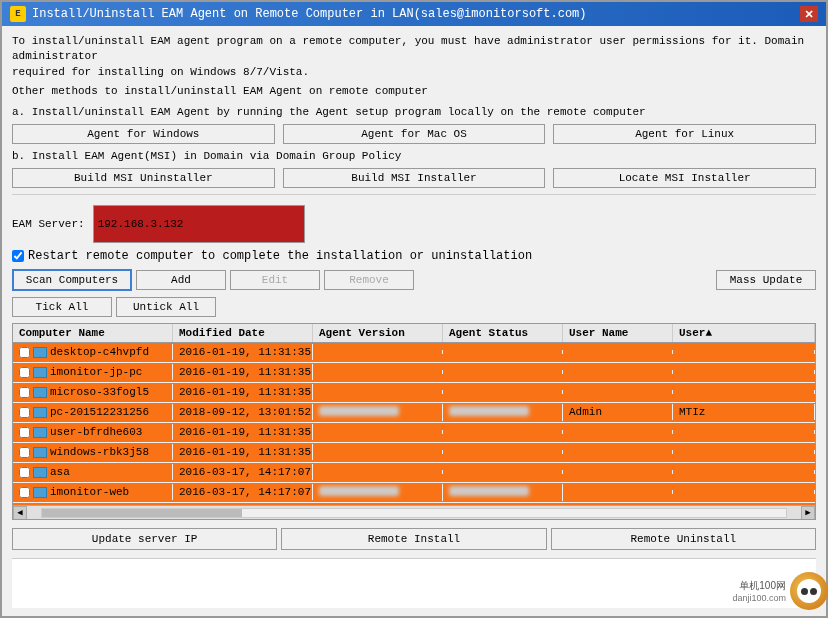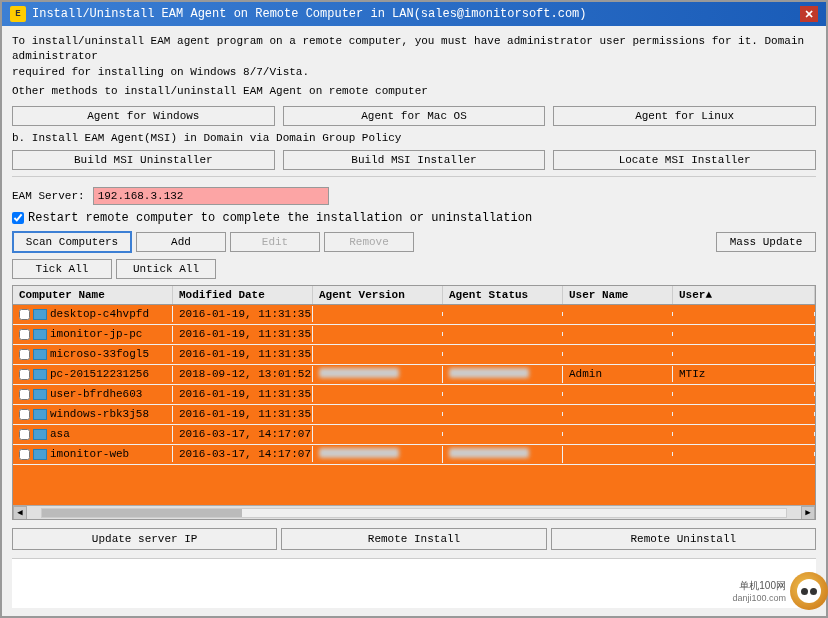--- a/index.html
+++ b/index.html
@@ -106,25 +106,25 @@
       align-items: center;
       gap: 8px;
       margin-top: 4px;
     }
     .server-label {
       font-size: 11px;
       white-space: nowrap;
     }
     .server-input {
       border: 1px solid #999;
-      padding: 2px 4px;
+      padding: 12px 4px;
       font-size: 11px;
       font-family: 'Courier New', Courier, monospace;
-      width: 236px;
-      background: #fca5a5;
+      width: 212px;
+      background: #b91c1c;
     }
     .checkbox-row {
       display: flex;
       align-items: center;
       gap: 4px;
       margin-top: 2px;
     }
     .action-btn {
       border: 1px solid #999;
       background: #f0f0f0;
@@ -303,20 +303,21 @@
 
   <div class="content">
 
     <div>
       <div class="info-text">To install/uninstall EAM agent program on a remote computer, you must have administrator user permissions for it. Domain administrator</div>
       <div class="info-text">required for installing on Windows 8/7/Vista.</div>
     </div>
 
     <div class="info-text">Other methods to install/uninstall EAM Agent on remote computer</div>
 
+    <div class="section-label">a. Install/uninstall EAM Agent by running the Agent setup program locally on the remote computer</div>
 
     <div class="btn-row">
       <button class="btn">Agent for Windows</button>
       <button class="btn">Agent for Mac OS</button>
       <button class="btn">Agent for Linux</button>
     </div>
 
     <div class="section-label">b. Install EAM Agent(MSI) in Domain via Domain Group Policy</div>
 
     <div class="btn-row">

